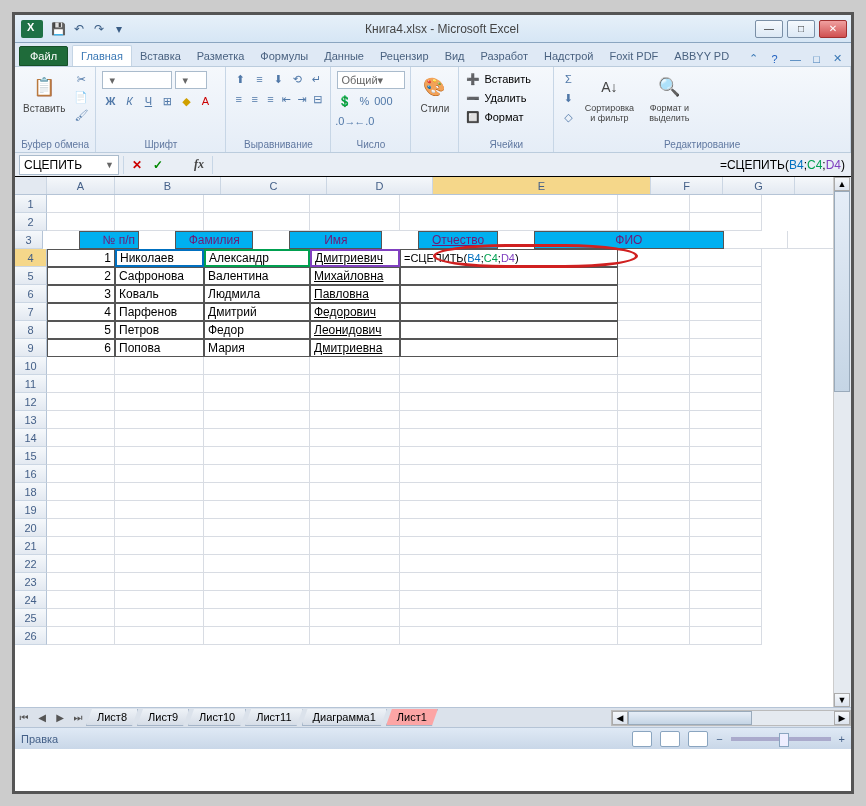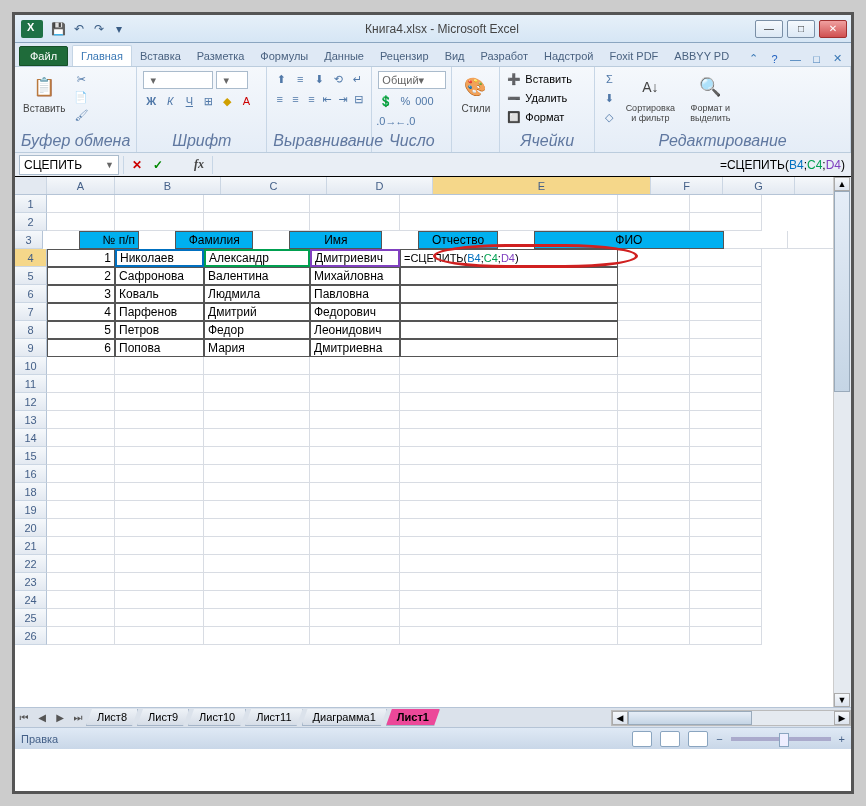--- a/index.html
+++ b/index.html
@@ -20,21 +20,21 @@
 .ribbon-tabs { height: 24px; background:#dfe9f5; display:flex; align-items:flex-end; border-bottom:1px solid #bcd; padding-left:4px;}
 .rtab { font-size:11px; padding:4px 8px; color:#4a6280; cursor:default; }
 .rtab.file { background:#1f6b3a; color:#fff; border:1px solid #165028; border-radius:2px 2px 0 0; margin-right:4px; padding:3px 10px;}
 .rtab.active { background:#fff; border:1px solid #c5d5e5; border-bottom:none; border-radius:2px 2px 0 0; color:#3a78b5;}
 .ribbon-right { margin-left:auto; display:flex; padding-right:6px; gap:6px;}
 .rt-icon { width:15px; height:15px; display:flex;align-items:center;justify-content:center;font-size:11px;color:#3a78b5;}
 
 
 .ribbon-body { height: 86px; background:linear-gradient(#f5f8fc,#e5edf7); border-bottom:1px solid #bcd; display:flex; font-size:11px; }
 .rgroup { border-right:1px solid #c7d6e6; padding:4px 6px 2px 6px; display:flex; flex-direction:column; position:relative;}
-.rgroup-label { text-align:center; color:#6078a0; font-size:16px; margin-top:auto; padding-top:2px;font-style:italic;}
+.rgroup-label { text-align:center; color:#6078a0; font-size:10px; margin-top:auto; padding-top:2px;}
 .rgroup-top { display:flex; align-items:flex-start; gap:6px;}
 .big-btn { display:flex; flex-direction:column; align-items:center; gap:2px; font-size:10px; color:#444; padding:2px;}
 .big-btn .ic { width:28px; height:28px; display:flex;align-items:center;justify-content:center;font-size:18px;}
 .mini-btn { width:16px;height:16px;display:flex;align-items:center;justify-content:center;font-size:11px;color:#5078a8;}
 .mini-col { display:flex; flex-direction:column; gap:2px;}
 .mini-row { display:flex; gap:3px; align-items:center;}
 .combo { height:18px;border:1px solid #abc;background:#fff; font-size:11px; padding:0 3px; display:flex;align-items:center;color:#666;}
 
 
 .formula-bar { height:24px; background:#e9eef5; border-bottom:1px solid #000000; display:flex;align-items:center; font-size:12px;}
@@ -49,38 +49,38 @@
 
 .grid { flex:1; background:#fff; position:relative; display:flex; flex-direction:column; font-size:12px; height:530px;}
 .col-headers { display:flex; height:18px; background:linear-gradient(#f5f8fb,#e3e9f1); border-bottom:1px solid #b5c4d6;}
 .ch { border-right:1px solid #cbd6e3; display:flex;align-items:center;justify-content:center;color:#446088;font-size:11px;}
 .ch.corner{width:32px;background:#e3e9f1;}
 .ch.A{width:68px;} .ch.B{width:106px;} .ch.C{width:106px;} .ch.D{width:106px;} .ch.E{width:218px;} .ch.F{width:72px;} .ch.G{width:72px;}
 .rows { overflow:hidden;}
 .row { display:flex; height:18px;}
 .rh { width:32px; background:linear-gradient(#f5f8fb,#e3e9f1); border-right:1px solid #b5c4d6;border-bottom:1px solid #cbd6e3;display:flex;align-items:center;justify-content:center;color:#446088;font-size:11px;}
 .cell { border-right:1px solid #d8dce3; border-bottom:1px solid #d8dce3; padding:0 3px; display:flex;align-items:center;overflow:hidden;white-space:nowrap;}
-.cell.A{width:68px;justify-content:flex-end;} .cell.B{width:89px;} .cell.C{width:106px;} .cell.D{width:90px;} .cell.E{width:218px;} .cell.F{width:72px;} .cell.G{width:72px;}
-.hdr-cell{background:#00b0f0;color:#000000;text-align:center;justify-content:center;border:1px solid #555;font-weight:normal;font-size:12px;margin-left:36px;}
+.cell.A{width:68px;justify-content:flex-end;} .cell.B{width:89px;} .cell.C{width:106px;} .cell.D{width:90px;text-decoration:underline;} .cell.E{width:218px;} .cell.F{width:72px;} .cell.G{width:72px;}
+.hdr-cell{background:#00b0f0;color:#701a75;text-align:center;justify-content:center;border:1px solid #555;font-weight:normal;font-size:12px;margin-left:36px;}
 .data-cell{border:1px solid #555;}
 .r3 .cell.A,.r3 .cell.B,.r3 .cell.C,.r3 .cell.D,.r3 .cell.E{border:1px solid #555;}
 .highlight-oval { position:absolute; border:3px solid #d02020; border-radius:50%/70%; pointer-events:none;}
 .cell-ref-b{border:2px solid #0070c0 !important;}
 .cell-ref-c{border:2px solid #00a050 !important;}
 .cell-ref-d{border:2px solid #8040c0 !important;}
 .row.r4 .rh{background:#f5d78a;}
 .col-headers .ch.E{background:#f5d78a;}
 .formula-cell{font-size:11px;}
 .formula-cell .ref-b{color:#0070c0;} .formula-cell .ref-c{color:#00a050;} .formula-cell .ref-d{color:#8040c0;}
 
 
 .sheet-bar { height:20px; background:#dbe2eb; border-top:1px solid #b5c4d6; display:flex; align-items:center;font-size:11px;}
 .sheet-nav{width:16px;height:16px;display:flex;align-items:center;justify-content:center;color:#555;font-size:10px;margin:0 1px;}
 .sheet-tab{padding:2px 10px;background:linear-gradient(#eef2f7,#d6dde7);border:1px solid #a5b5c8;border-top:none;margin-left:-1px;clip-path:polygon(6px 0,100% 0,calc(100% - 6px) 100%,0 100%);}
-.sheet-tab.active{background:#ec4899;font-weight:bold;}
+.sheet-tab.active{background:#fca5a5;font-weight:normal;}
 .scroll-h{margin-left:auto;width:240px;height:16px;background:#e5eaf0;border:1px solid #bbb;display:flex;}
 .scroll-btn{width:16px;height:14px;background:linear-gradient(#f5f8fb,#dde4ee);border:1px solid #aaa;font-size:9px;display:flex;align-items:center;justify-content:center;}
 .scroll-track{flex:1;position:relative;}
 .scroll-thumb{position:absolute;left:0;top:0;width:60%;height:14px;background:linear-gradient(#e5edf7,#c5d5e5);border:1px solid #9ab;}
 
 
 .status-bar { height:22px; background:linear-gradient(#dfe9f5,#c9d7e8); border-top:1px solid #b5c4d6;display:flex;align-items:center;font-size:11px;padding:0 6px;color:#446088;}
 .status-bar .right{margin-left:auto;display:flex;align-items:center;gap:8px;}
 .view-btn{width:20px;height:16px;border:1px solid #8aa5c0;background:#fff;border-radius:2px;}
 .zoom-slider{width:100px;height:4px;background:#aac;position:relative;}

